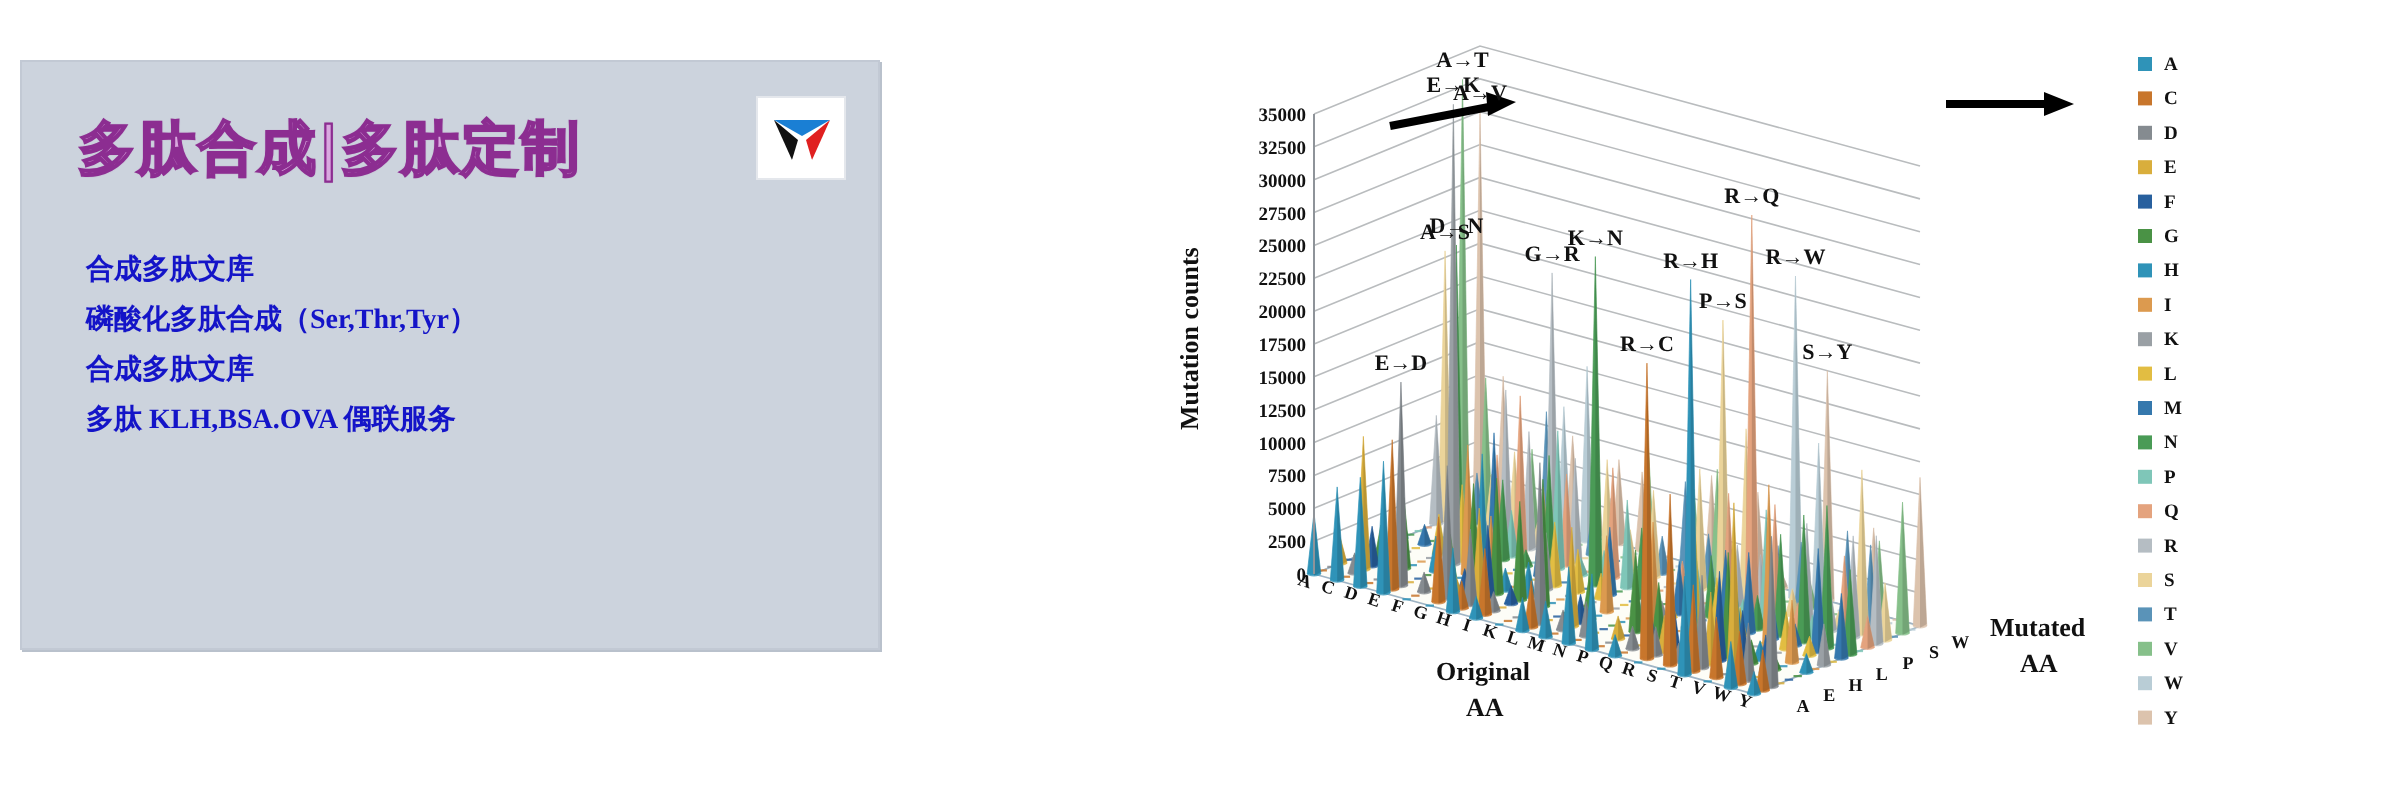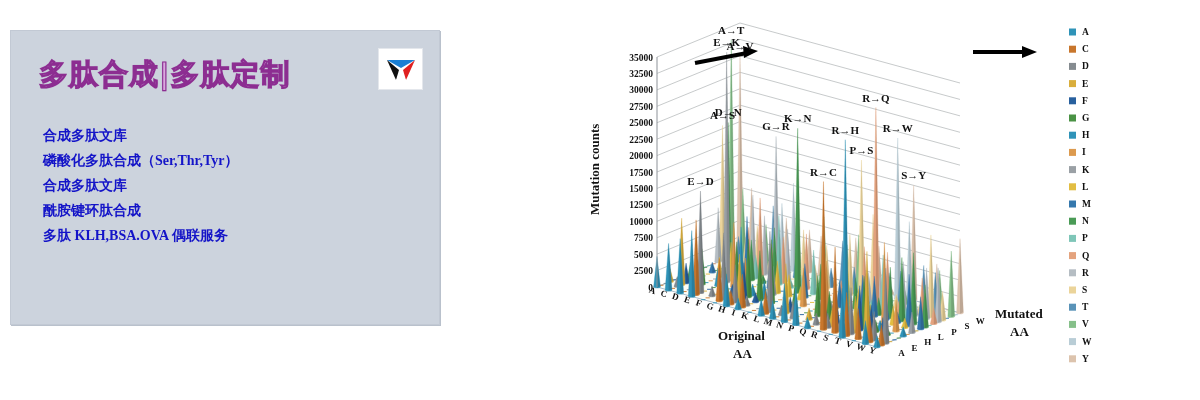--- a/index.html
+++ b/index.html
@@ -76,21 +76,20 @@
       <polygon points="3,6 15,16 12,26" fill="#111111"></polygon>
       <polygon points="31,6 19,16 22,26" fill="#e02020"></polygon>
       <polygon points="12,26 17,20 22,26" fill="#ffffff"></polygon>
     </svg>
   </div>
 
   <div id="promo-list">
     <div>合成多肽文库</div>
     <div>磷酸化多肽合成（Ser,Thr,Tyr）</div>
     <div>合成多肽文库</div>
-    <div>酰胺键环肽合成</div>
     <div>多肽 KLH,BSA.OVA 偶联服务</div>
   </div>
 </div>
 
 <div id="chart-figure">
   <svg id="chart-svg" width="615" height="400" viewBox="0 0 615 400">
 
     <g id="gridlines">
         <polyline points="72,57 155,23 375,83" class="gridline"></polyline>
         <polyline points="72,73.42857142857143 155,39.42857142857143 375,99.42857142857143" class="gridline"></polyline>

